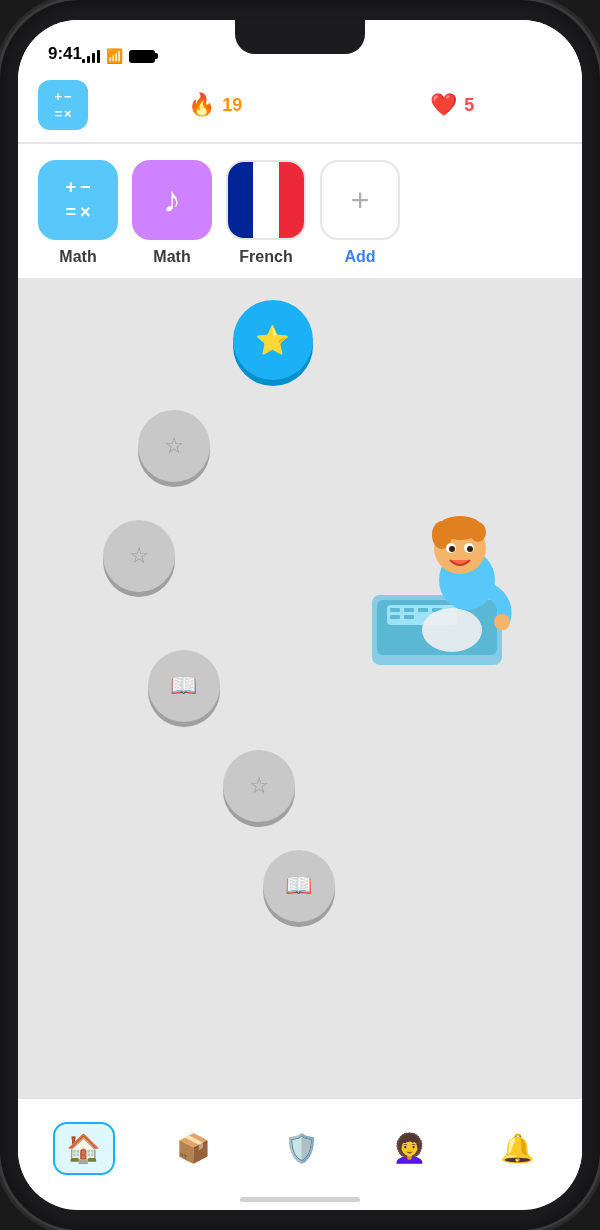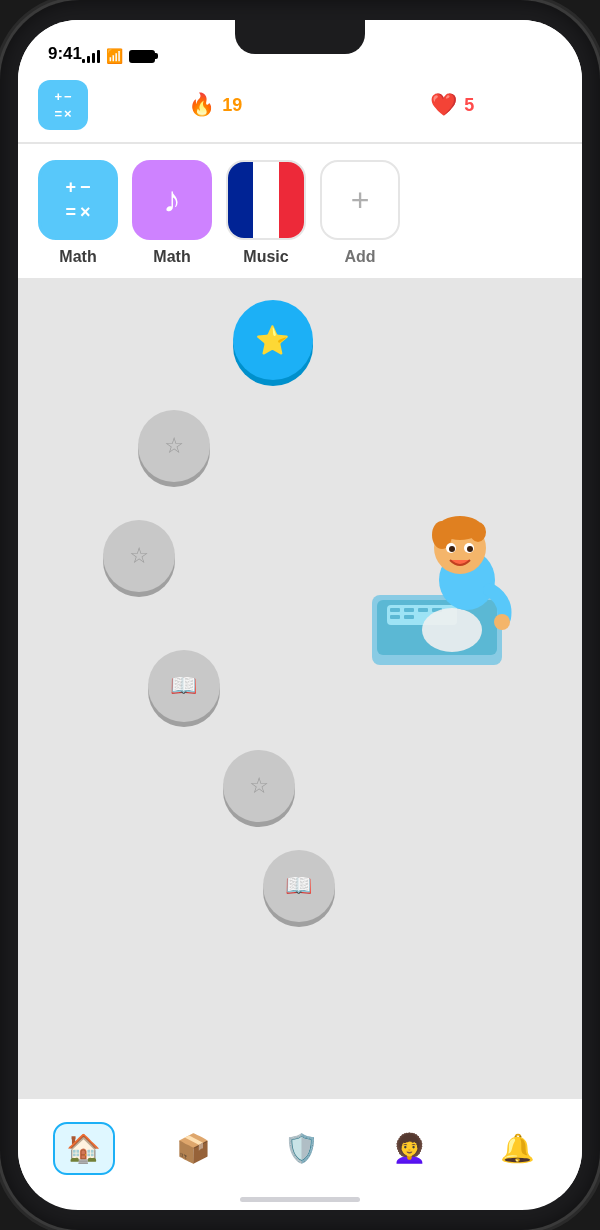--- a/index.html
+++ b/index.html
@@ -177,21 +177,21 @@
     }
     .course-icon-wrap.add-btn {
       background: #fff;
       border: 2px solid #e5e5e5;
     }
     .course-label {
       font-size: 16px;
       font-weight: 700;
       color: #3c3c3c;
     }
-    .course-label.inactive { color: #737373; }
+    .course-label.inactive { color: #3b82f6; }
     
     .french-flag {
       width: 100%;
       height: 100%;
       display: flex;
     }
     .flag-blue { flex: 1; background: #002395; }
     .flag-white { flex: 1; background: #fff; }
     .flag-red { flex: 1; background: #ed2939; }
     
@@ -351,21 +351,21 @@
       </div>
 
       <div class="course-item">
         <div class="course-icon-wrap flag">
           <div class="french-flag">
             <div class="flag-blue"></div>
             <div class="flag-white"></div>
             <div class="flag-red"></div>
           </div>
         </div>
-        <span class="course-label">Music</span>
+        <span class="course-label">French</span>
       </div>
 
       <div class="course-item">
         <div class="course-icon-wrap add-btn">
           <span class="add-plus">+</span>
         </div>
         <span class="course-label inactive">Add</span>
       </div>
     </div>
 

